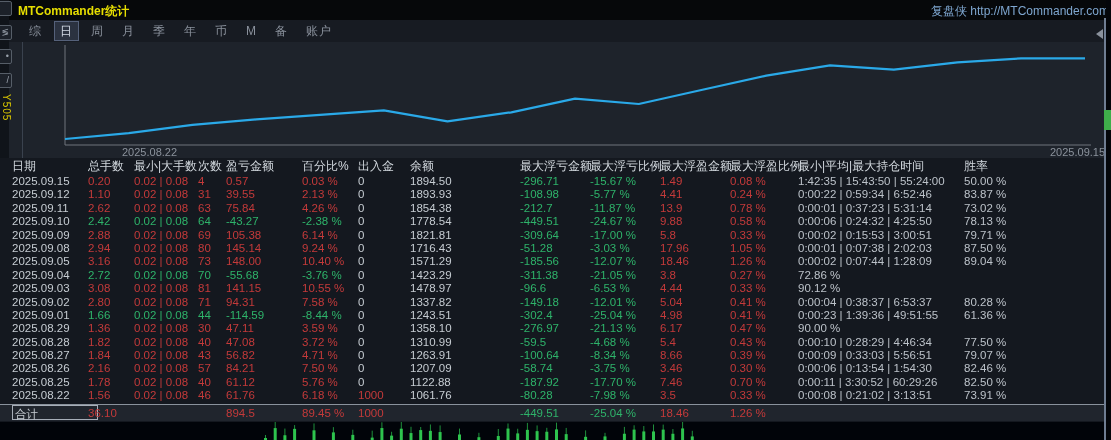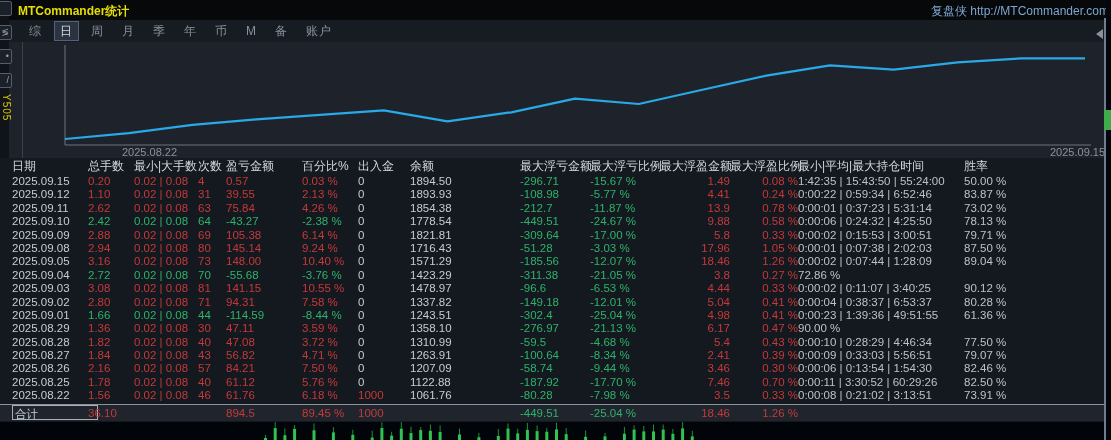--- a/index.html
+++ b/index.html
@@ -38,21 +38,21 @@
     display:grid;
     grid-template-columns:76px 46px 64px 28px 76px 56px 52px 110px 70px 70px 70px 68px 166px 90px;
     padding-left:12px; white-space:nowrap; font-size:11.5px; height:13.4px; line-height:13.4px;
   }
   .thead { font-size:12px; height:17px; line-height:17px; color:#d2d8de; }
   .row .c-date, .row .c-cash, .row .c-balance { color:#c6ccd2; }
   .row .c-time, .row .c-win { color:#bcc2c9; }
   .row.up  .v { color:#c43a3a; }
   .row.down .v { color:#2eb36a; }
   .row .c-maxdd  { color:#2eb36a; }
-  .row .c-maxfp  { color:#c43a3a;text-align:right; }
+  .row .c-maxfp  { color:#c43a3a; }
   .row .c-cash.red { color:#c43a3a; }
   .row.total { background:#20252d; border-top:1px solid #8a929c; height:17px; line-height:16px; margin-top:1px; }
   .row.total .tbox { display:inline-block; border:1px solid #a7aeb8; padding:0 8px 0 2px; min-width:86px; height:15px; }
   
   .bottomstrip { position:absolute; left:0; top:422px; width:1111px; height:18px; background:#010409; }
   .bottomstrip svg { position:absolute; left:0; bottom:0; }
   
   .right-border { position:absolute; left:1104px; top:18px; width:2px; height:422px; background:#6f7d92; }
   .right-black  { position:absolute; left:1106px; top:0;  width:5px; height:440px; background:#04060a; }
   .scroll-marker { position:absolute; left:1104px; top:110px; width:7px; height:20px; background:#3fae4a; z-index:7; }
@@ -250,21 +250,20 @@
         <div class="v">0.02 | 0.08</div>
         <div class="v">81</div>
         <div class="v">141.15</div>
         <div class="v">10.55 %</div>
         <div class="c-cash">0</div>
         <div class="c-balance">1478.97</div>
         <div class="c-maxdd">-96.6</div>
         <div class="c-maxdd">-6.53 %</div>
         <div class="c-maxfp">4.44</div>
         <div class="c-maxfp">0.33 %</div>
-        <div class="c-time">0:00:02 | 0:11:07 | 3:40:25</div>
         <div class="c-win">90.12 %</div>
       </div>
       <div class="row up">
         <div class="c-date">2025.09.02</div>
         <div class="v">2.80</div>
         <div class="v">0.02 | 0.08</div>
         <div class="v">71</div>
         <div class="v">94.31</div>
         <div class="v">7.58 %</div>
         <div class="c-cash">0</div>
@@ -327,36 +326,36 @@
         <div class="c-date">2025.08.27</div>
         <div class="v">1.84</div>
         <div class="v">0.02 | 0.08</div>
         <div class="v">43</div>
         <div class="v">56.82</div>
         <div class="v">4.71 %</div>
         <div class="c-cash">0</div>
         <div class="c-balance">1263.91</div>
         <div class="c-maxdd">-100.64</div>
         <div class="c-maxdd">-8.34 %</div>
-        <div class="c-maxfp">2.41</div>
+        <div class="c-maxfp">8.66</div>
         <div class="c-maxfp">0.39 %</div>
         <div class="c-time">0:00:09 | 0:33:03 | 5:56:51</div>
         <div class="c-win">79.07 %</div>
       </div>
       <div class="row up">
         <div class="c-date">2025.08.26</div>
         <div class="v">2.16</div>
         <div class="v">0.02 | 0.08</div>
         <div class="v">57</div>
         <div class="v">84.21</div>
         <div class="v">7.50 %</div>
         <div class="c-cash">0</div>
         <div class="c-balance">1207.09</div>
         <div class="c-maxdd">-58.74</div>
-        <div class="c-maxdd">-9.44 %</div>
+        <div class="c-maxdd">-3.75 %</div>
         <div class="c-maxfp">3.46</div>
         <div class="c-maxfp">0.30 %</div>
         <div class="c-time">0:00:06 | 0:13:54 | 1:54:30</div>
         <div class="c-win">82.46 %</div>
       </div>
       <div class="row up">
         <div class="c-date">2025.08.25</div>
         <div class="v">1.78</div>
         <div class="v">0.02 | 0.08</div>
         <div class="v">40</div>

